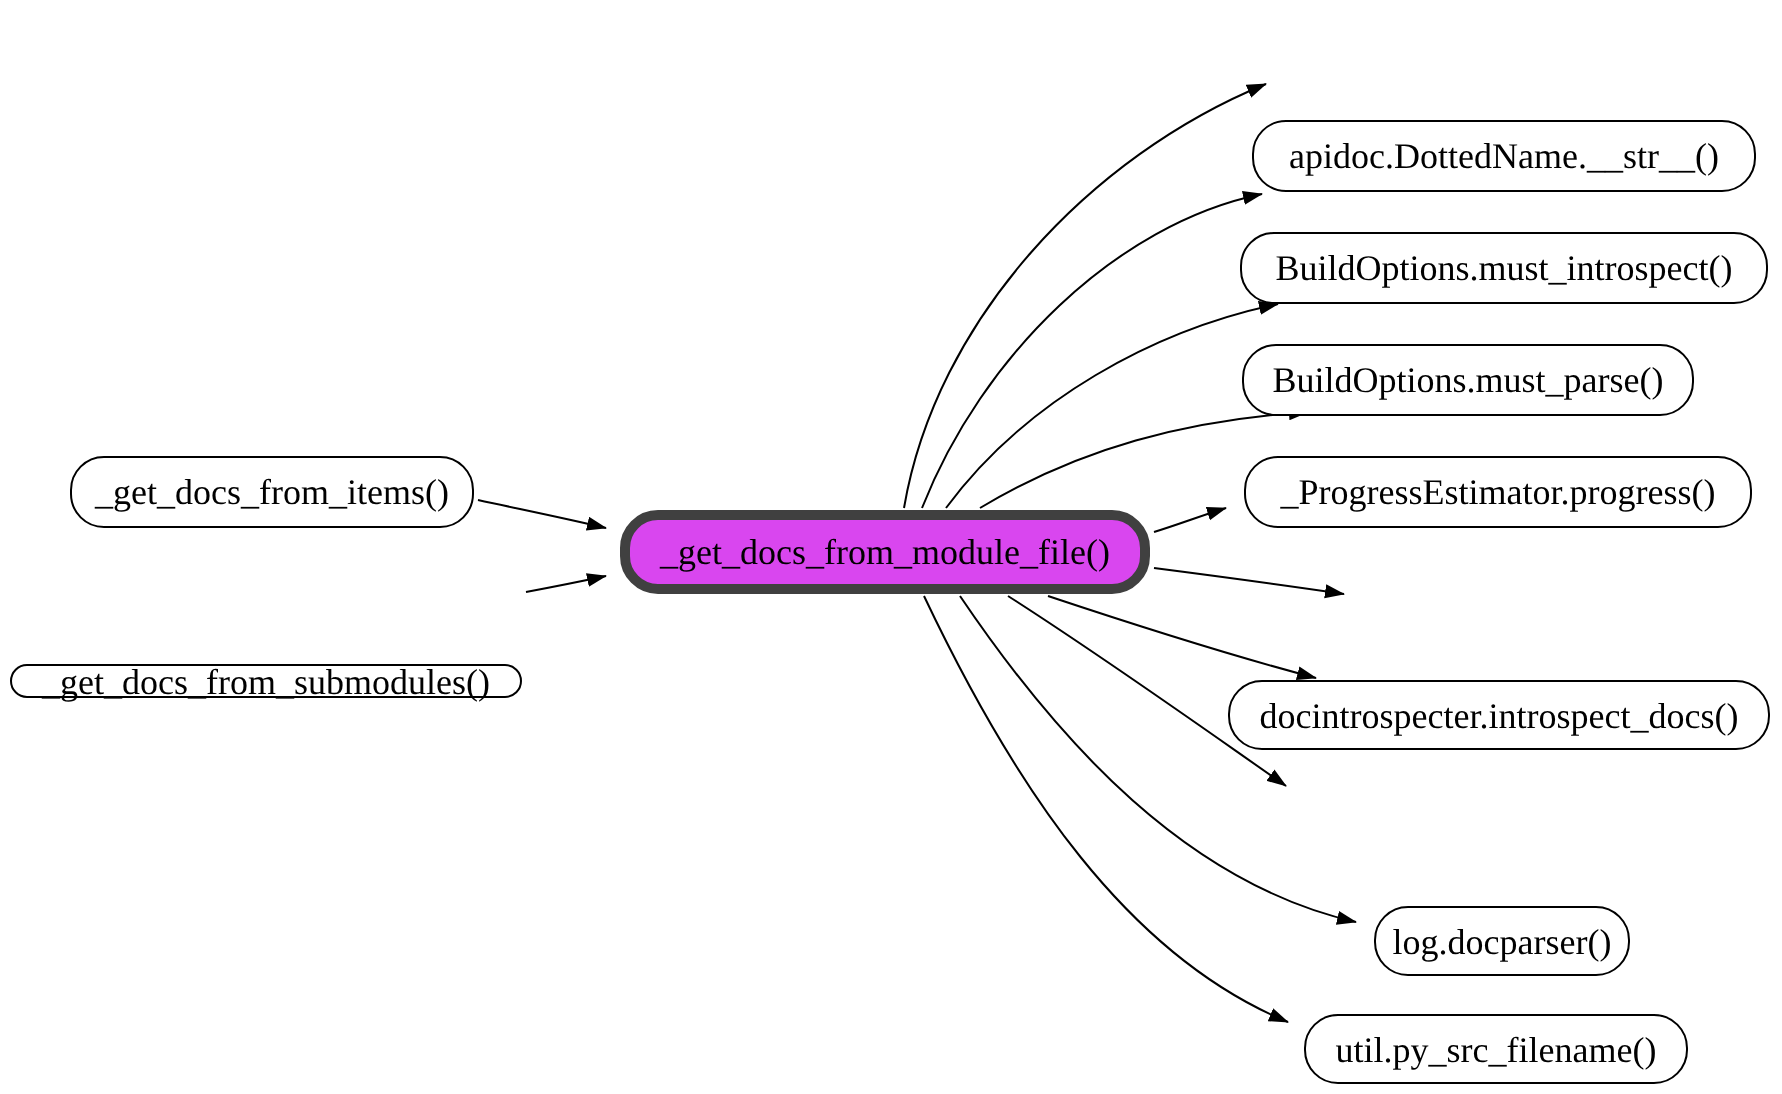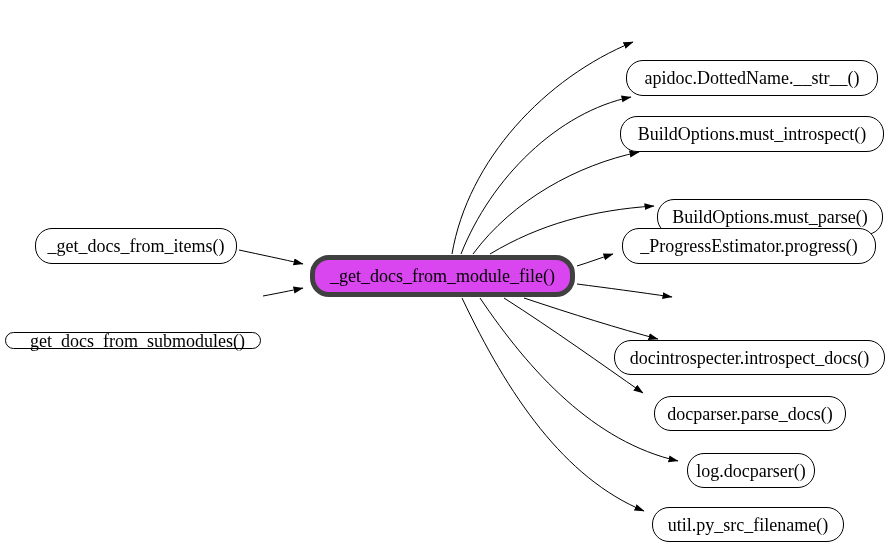--- a/index.html
+++ b/index.html
@@ -76,26 +76,25 @@
 
   <div class="node" style="left:5px; top:284px; width:256px; height:17px;margin-top:48px;">_get_docs_from_submodules()</div>
 
   <div class="node center" style="left:310px; top:255px; width:265px; height:42px;">_get_docs_from_module_file()</div>
 
 
   <div class="node" style="left:626px; top:60px; width:252px; height:36px;">apidoc.DottedName.__str__()</div>
 
   <div class="node" style="left:620px; top:116px; width:264px; height:36px;">BuildOptions.must_introspect()</div>
 
-  <div class="node" style="left:657px; top:172px; width:226px; height:36px;margin-top:27px;">BuildOptions.must_parse()</div>
+  <div class="node" style="left:621px; top:172px; width:226px; height:36px;">BuildOptions.must_parse()</div>
 
   <div class="node" style="left:622px; top:228px; width:254px; height:36px;">_ProgressEstimator.progress()</div>
 
 
   <div class="node" style="left:614px; top:340px; width:271px; height:35px;">docintrospecter.introspect_docs()</div>
 
-  <div class="node" style="left:654px; top:396px; width:192px; height:35px;">docparser.parse_docs()</div>
 
   <div class="node" style="left:687px; top:453px; width:128px; height:35px;">log.docparser()</div>
 
   <div class="node" style="left:652px; top:507px; width:192px; height:35px;">util.py_src_filename()</div>
 
 </div>
 
 </body></html>

